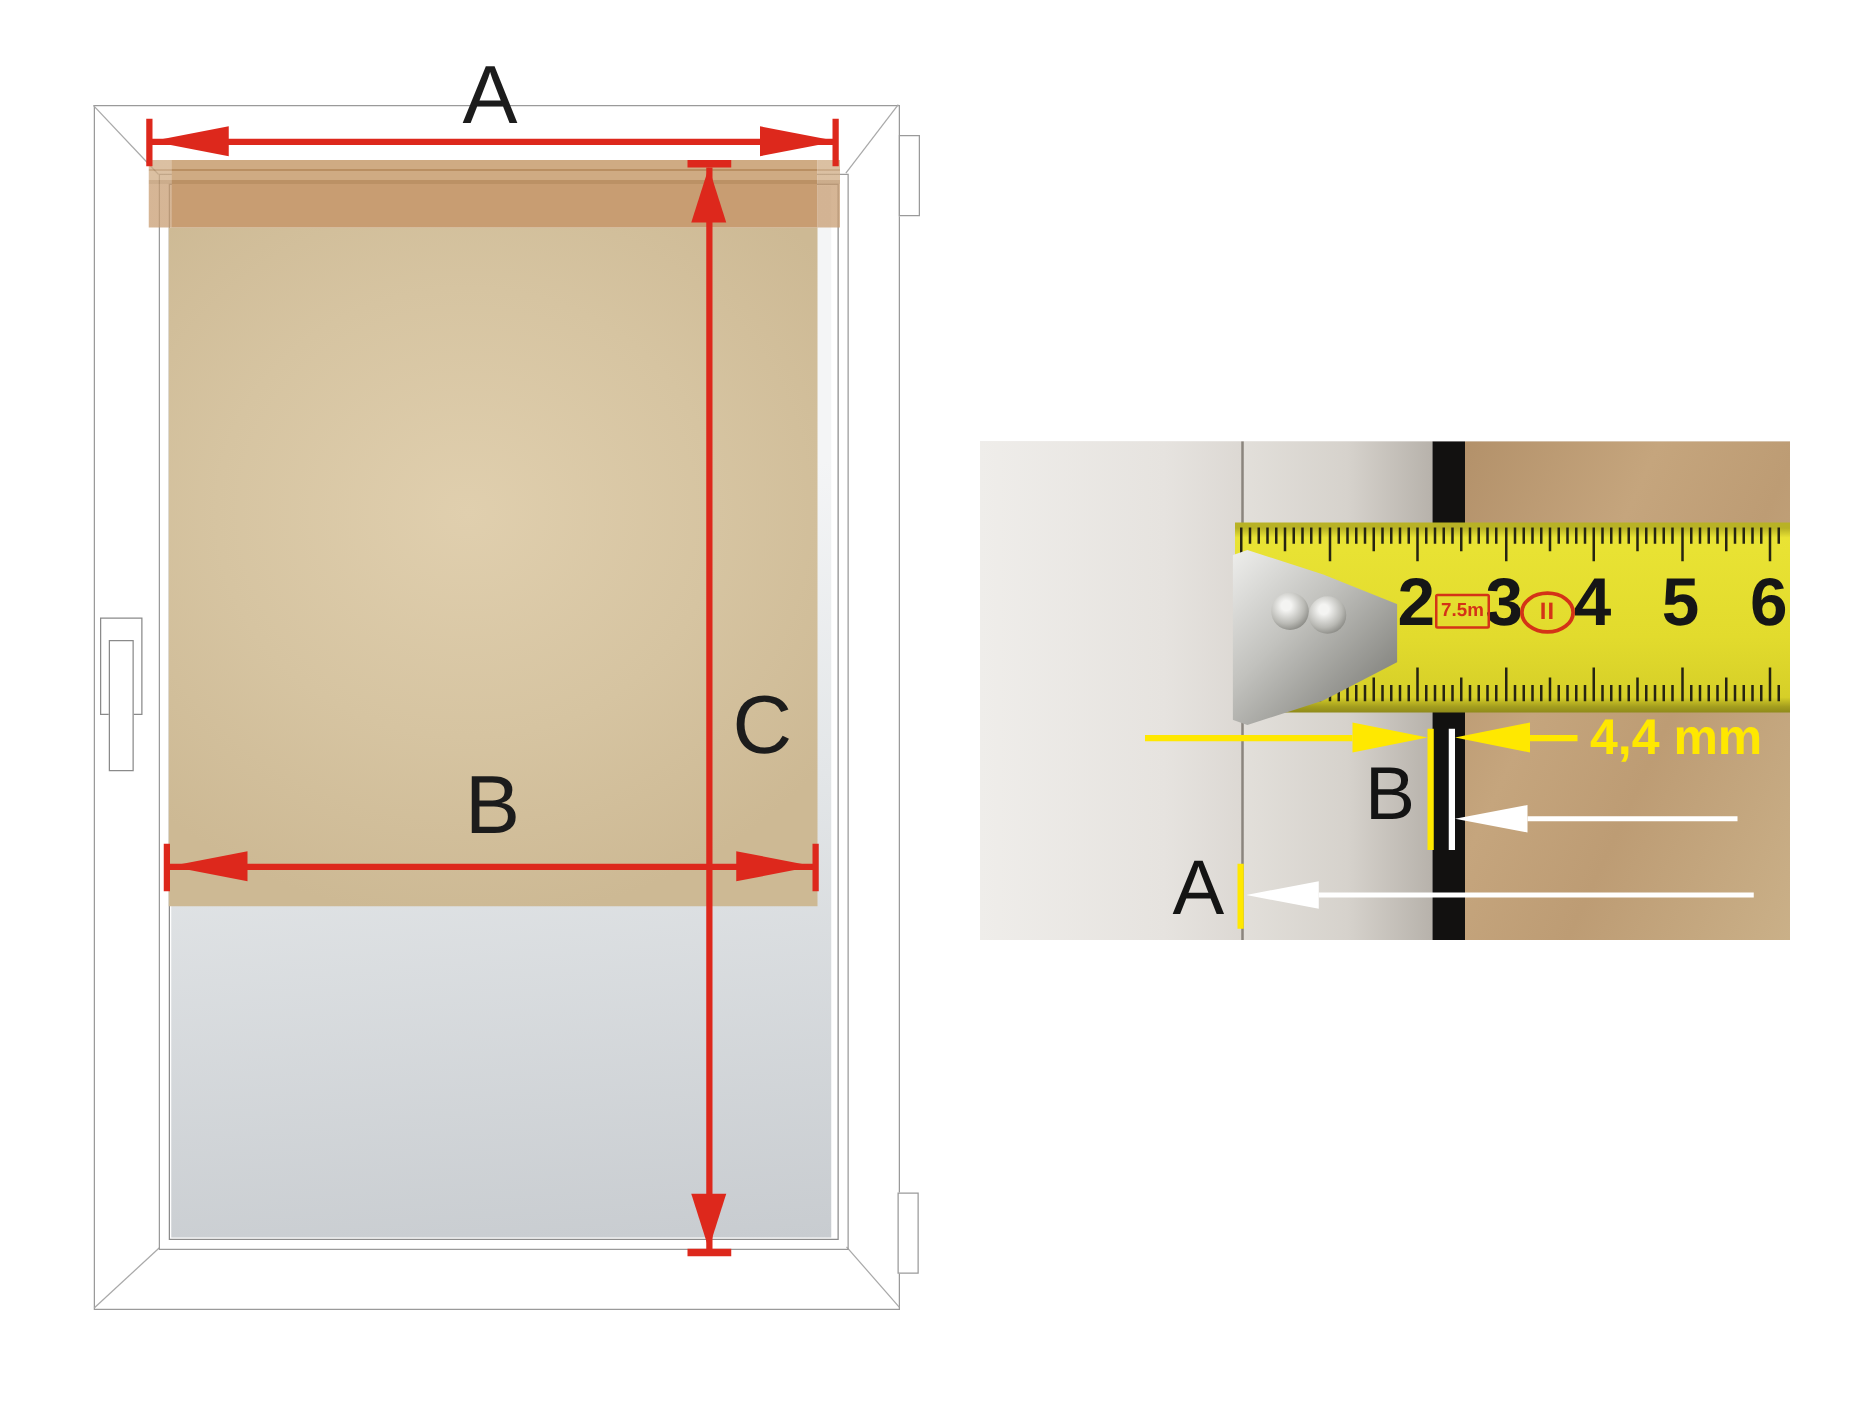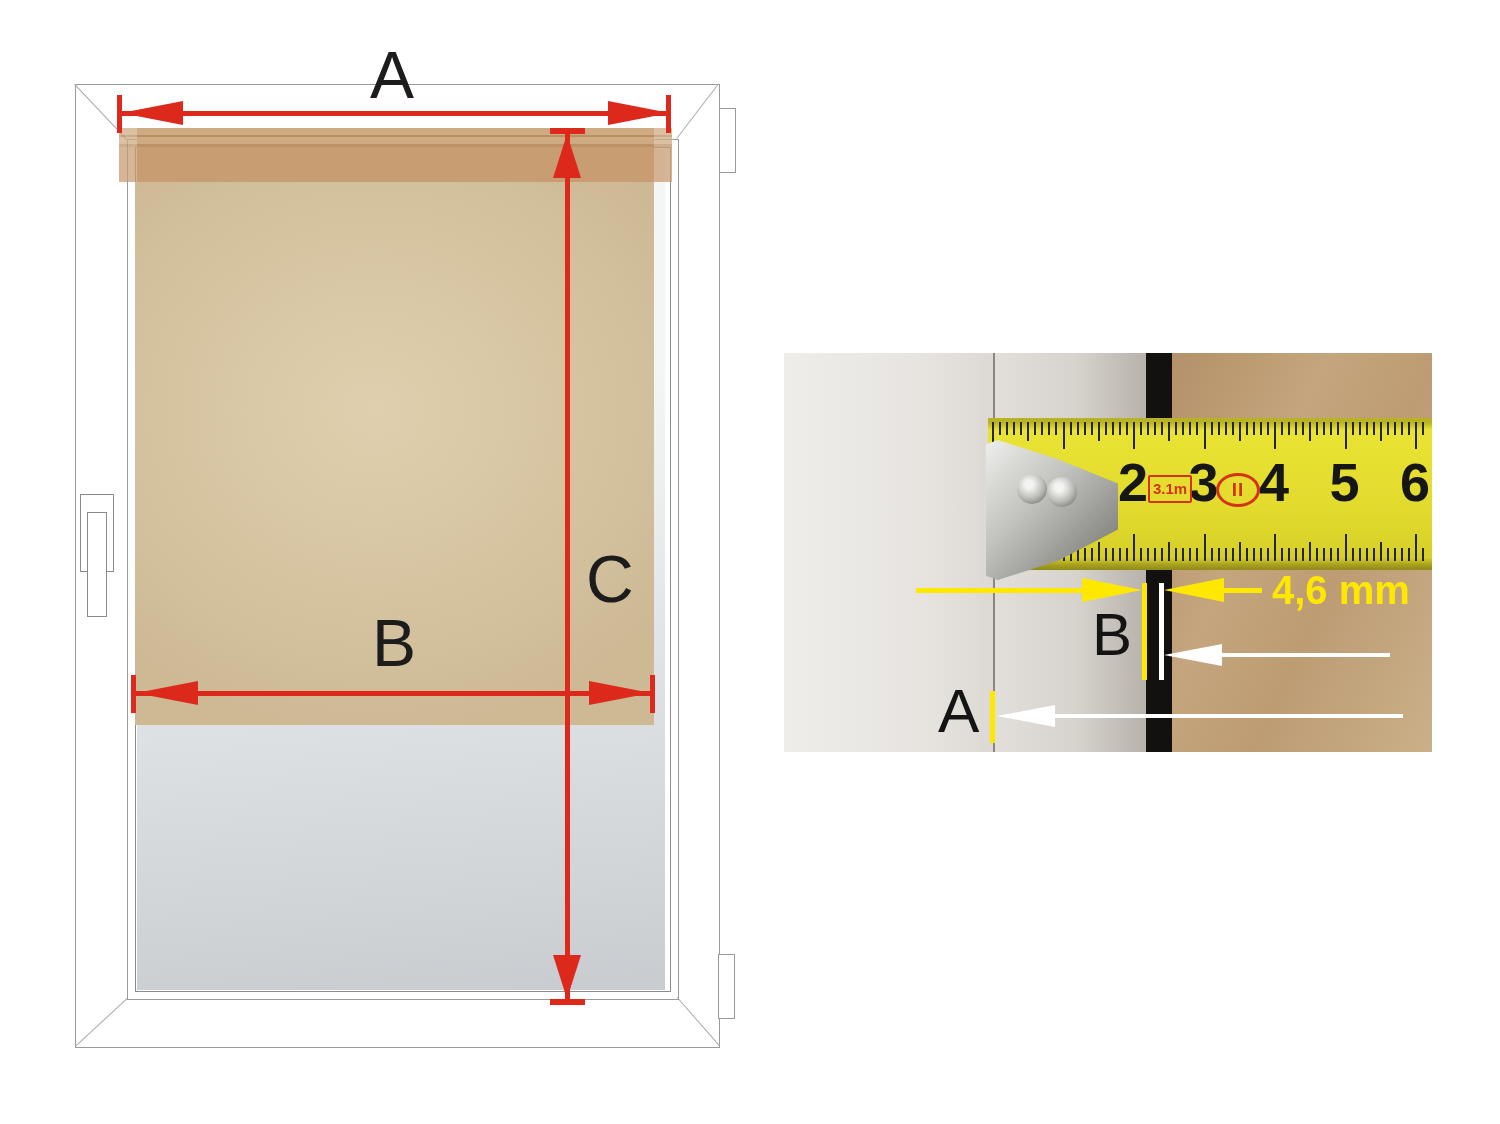--- a/index.html
+++ b/index.html
@@ -248,34 +248,34 @@
           <div class="tk" style="left: 434.05px; top: 4px; height: 13px;"></div>
           <div class="tk" style="left: 434.05px; bottom: 9px; height: 13px;"></div>
         </div>
       <div id="tape-numbers">
           <div class="tape-number" style="left: 145px;">2</div>
           <div class="tape-number" style="left: 215.5px;">3</div>
           <div class="tape-number" style="left: 286px;">4</div>
           <div class="tape-number" style="left: 356.5px;">5</div>
           <div class="tape-number" style="left: 427px;">6</div>
         </div>
-      <div class="badge-len">3.1m</div>
+      <div class="badge-len">7.5m</div>
       <div class="badge-cls">II</div>
     </div>
     <div class="abs hook"></div>
     <div class="abs rivet" style="left:233px;top:121px;"></div>
     <div class="abs rivet" style="left:263px;top:124px;"></div>
 
     <div class="abs yel shaft-h" style="left:132px;top:235px;width:166px;"></div>
     <div class="abs yhead-right" style="left:298px;top:225px;"></div>
     <div class="abs yel" style="left:358px;top:230px;width:5px;height:97px;"></div>
     <div class="abs wht" style="left:375px;top:230px;width:5px;height:97px;"></div>
     <div class="abs yhead-left" style="left:380px;top:225px;"></div>
     <div class="abs yel shaft-h" style="left:440px;top:235px;width:38px;"></div>
-    <div class="abs gap-label" style="left:488px;top:217px;">4,6 mm</div>
+    <div class="abs gap-label" style="left:488px;top:217px;">4,4 mm</div>
 
     <div class="abs photo-label" style="left:308px;top:252px;">B</div>
     <div class="abs whead-left" style="left:380px;top:291px;"></div>
     <div class="abs wht" style="left:438px;top:300px;width:168px;height:4px;"></div>
 
     <div class="abs photo-label" style="left:154px;top:327px;font-size:62px;">A</div>
     <div class="abs yel" style="left:206px;top:338px;width:5px;height:52px;"></div>
     <div class="abs whead-left" style="left:213px;top:352px;"></div>
     <div class="abs wht" style="left:271px;top:361px;width:348px;height:4px;"></div>
   </div>

